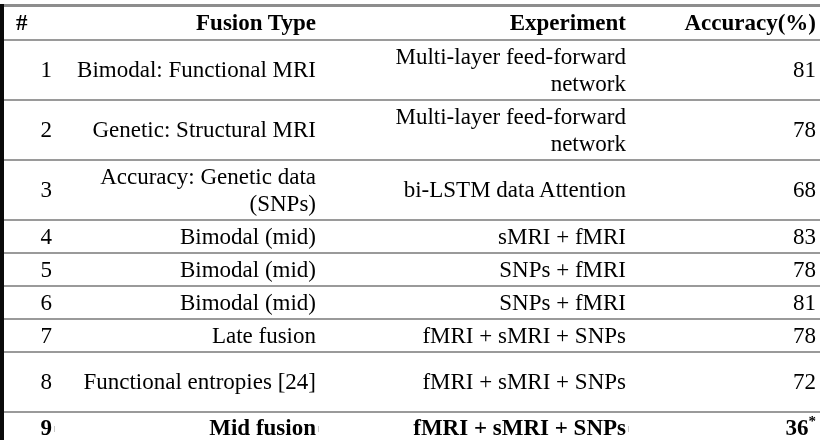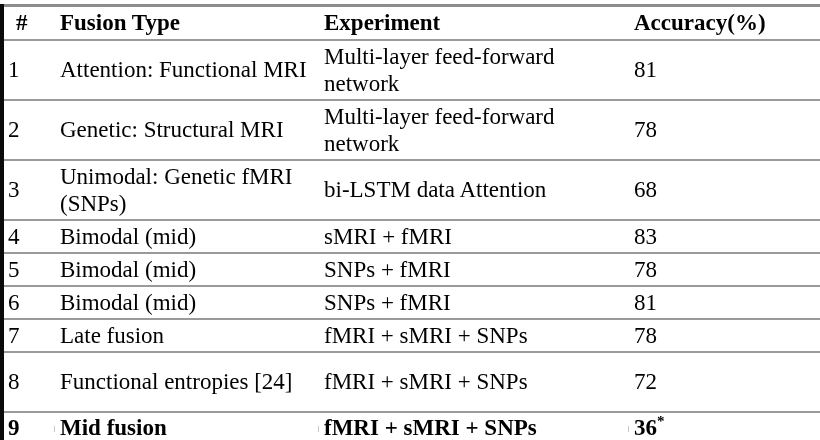--- a/index.html
+++ b/index.html
@@ -45,21 +45,21 @@
   table.results-table tr > th:last-child {
     border-right: 4px solid #0a0a0a;
   }
 
   table.results-table th,
   table.results-table td {
     border-top: 2px solid #9a9a9a;
     border-bottom: 2px solid #9a9a9a;
     padding: 0 4px;
     vertical-align: middle;
-    text-align: left;
+    text-align: right;
     line-height: 1.18;
     font-size: 23px;
     font-weight: normal;
   }
 
   table.results-table thead th {
     font-weight: bold;
     font-size: 23px;
     height: 32px;
     border-top: 3px solid #8d8d8d;
@@ -113,35 +113,35 @@
         <th>Fusion Type</th>
         <th>Experiment</th>
         <th>Accuracy(%)</th>
       </tr>
     </thead>
 
     <tbody>
 
       <tr class="row-tall">
         <td class="cell-num">1</td>
-        <td>Attention: Functional MRI</td>
+        <td>Bimodal: Functional MRI</td>
         <td>Multi-layer feed-forward network</td>
         <td>81</td>
       </tr>
 
       <tr class="row-tall">
         <td class="cell-num">2</td>
         <td>Genetic: Structural MRI</td>
         <td>Multi-layer feed-forward network</td>
         <td>78</td>
       </tr>
 
       <tr class="row-tall">
         <td class="cell-num">3</td>
-        <td>Unimodal: Genetic fMRI (SNPs)</td>
+        <td>Accuracy: Genetic data (SNPs)</td>
         <td>bi-LSTM data Attention</td>
         <td>68</td>
       </tr>
 
       <tr class="row-short">
         <td class="cell-num">4</td>
         <td>Bimodal (mid)</td>
         <td>sMRI + fMRI</td>
         <td>83</td>
       </tr>

